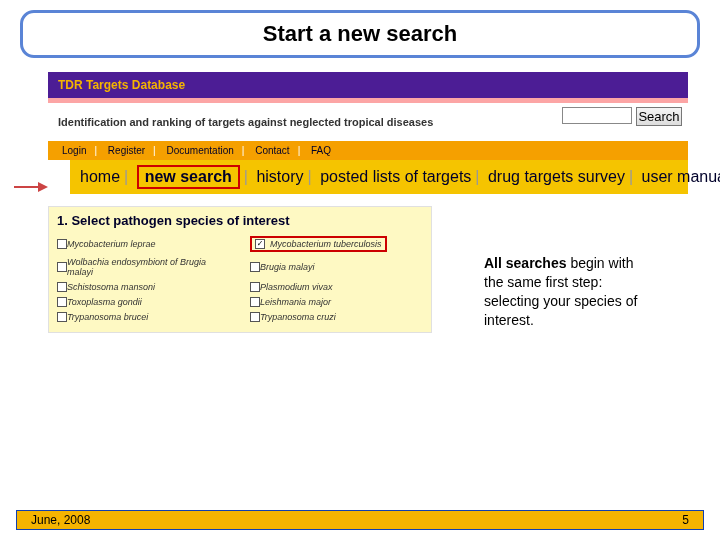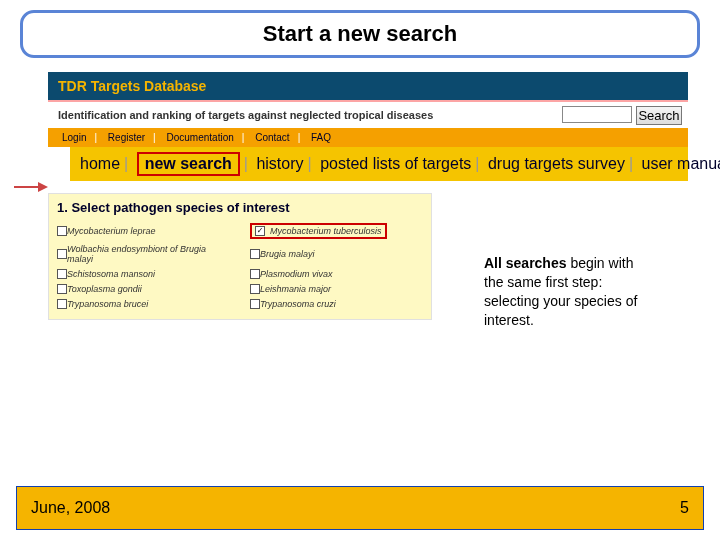--- a/index.html
+++ b/index.html
@@ -17,35 +17,35 @@
     color: #000;
   }
 
   .web-shot {
     margin-left: 48px;
     width: 640px;
     background: #fff;
   }
 
   .tdr-header {
-    background: #0c4a6e;
+    background: #4c1d95;
     color: #f5b400;
     font-weight: bold;
-    font-size: 14px;
+    font-size: 12px;
     padding: 6px 10px;
   }
 
   .tdr-sub {
     background: #fff;
     color: #333;
     font-weight: bold;
     font-size: 11px;
-    padding: 7px 10px;
+    padding: 13px 10px;
     position: relative;
-    border-top: 2px solid #fca5a5;
+    border-top: 5px solid #fca5a5;
   }
   .search-box {
     position: absolute;
     right: 56px;
     top: 4px;
     width: 70px;
     height: 17px;
     border: 1px solid #888;
     background: #fff;
     font-size: 10px;
@@ -130,28 +130,28 @@
     line-height: 1.35;
     color: #000;
   }
   .explain .b { font-weight: bold; }
 
   .footer {
     position: absolute;
     left: 16px;
     right: 16px;
     bottom: 10px;
-    height: 44px;
+    height: 20px;
     background: #f5b400;
     border: 1px solid #1040b0;
     display: flex;
     align-items: center;
     justify-content: space-between;
     padding: 0 14px;
-    font-size: 16px;
+    font-size: 12px;
     color: #000;
   }
 </style>
 </head>
 <body>
 
 <div class="slide-title">Start a new search</div>
 
 <div class="arrow">
   <div class="arrow-line"></div>

